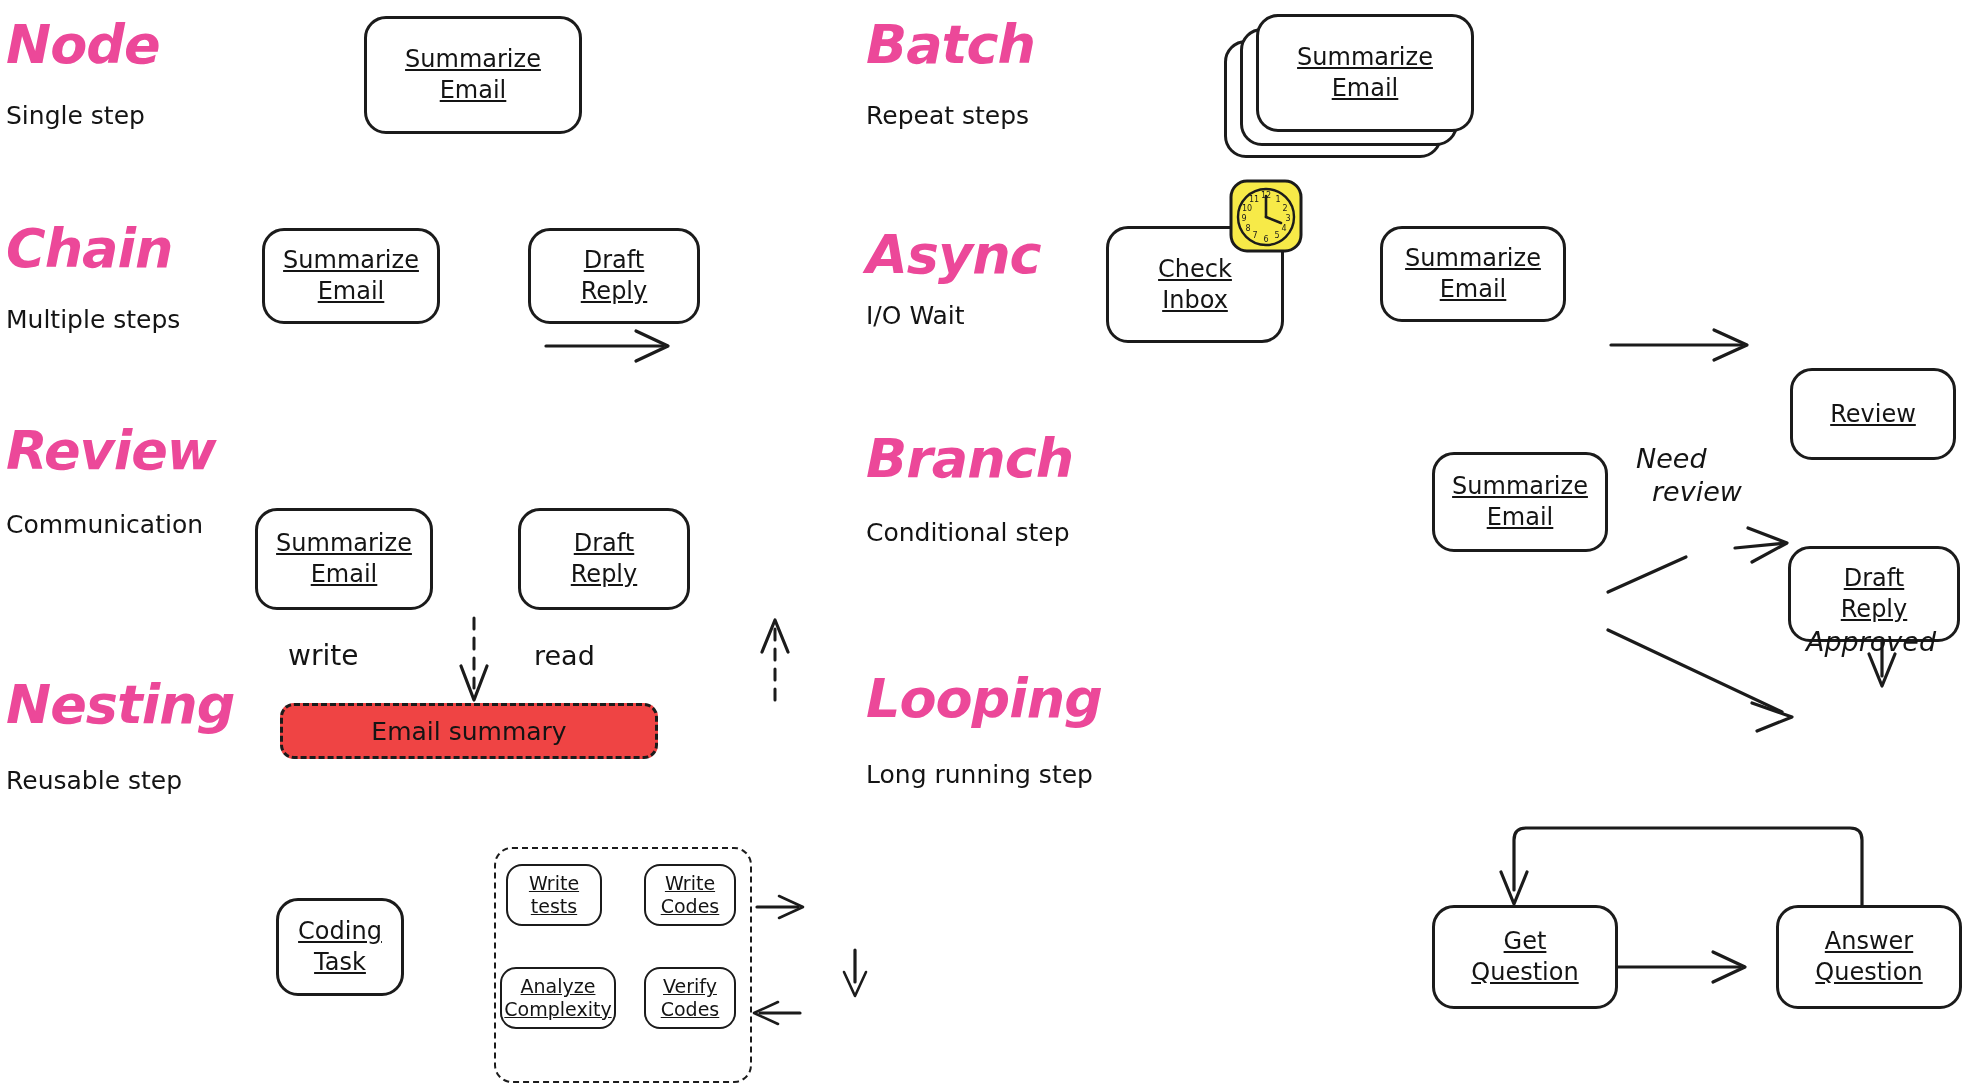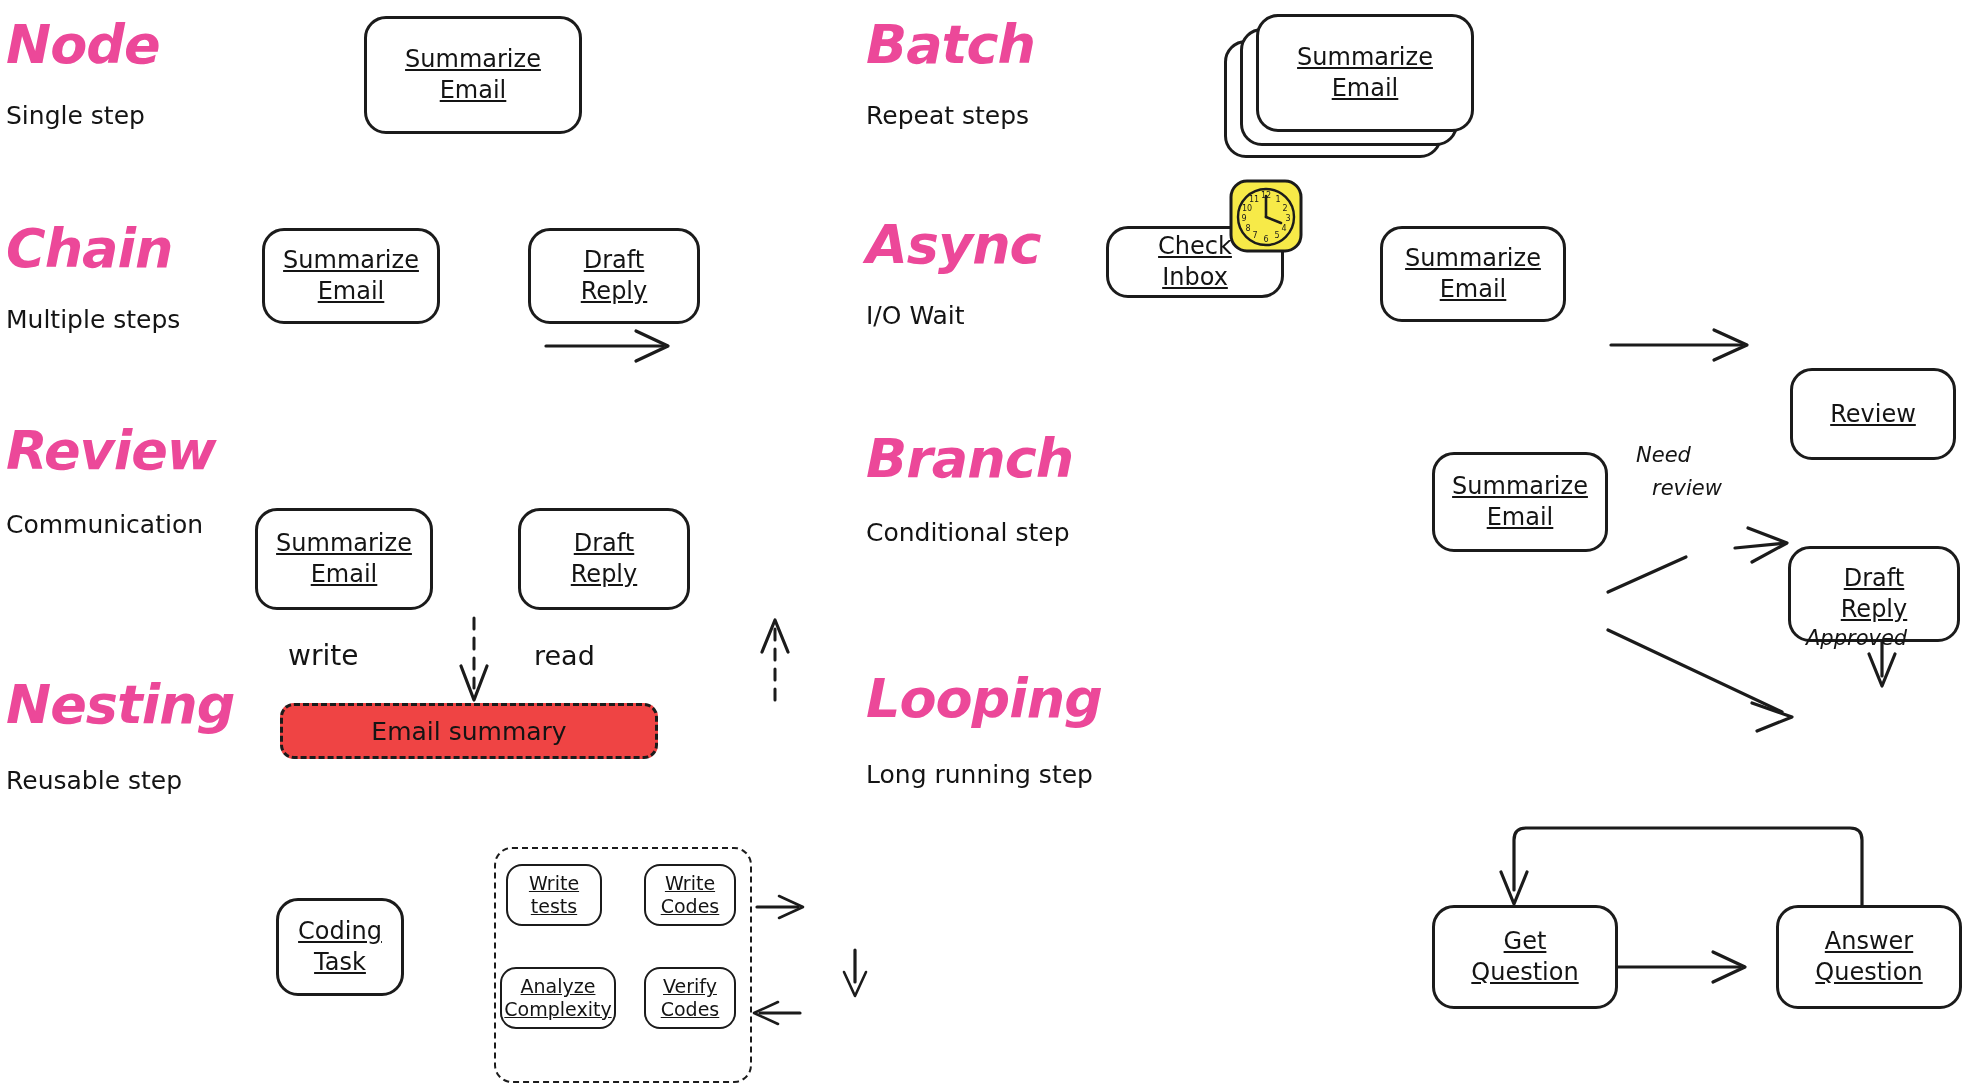--- a/index.html
+++ b/index.html
@@ -31,21 +31,21 @@
   .store{position:absolute;box-sizing:border-box;border:3px dashed #1b1b1b;
       border-radius:14px;background:#ef4444;display:flex;align-items:center;
       justify-content:center;font-family:"DejaVu Sans",sans-serif;
       font-size:25px;color:#141414;}
   .subgraph{position:absolute;box-sizing:border-box;border:2.8px dashed #1b1b1b;
       border-radius:18px;background:#ffffff;}
 
   
   .edge-label{position:absolute;font-family:"DejaVu Sans",sans-serif;
       font-size:25px;color:#141414;white-space:nowrap;line-height:1.15;}
-  .edge-label.ital{font-style:italic;font-size:21px;}
+  .edge-label.ital{font-style:italic;font-size:27px;}
 
   
   svg.arrows{position:absolute;left:0;top:0;width:1980px;height:1089px;
       overflow:visible;pointer-events:none;}
   svg.arrows path,svg.arrows line{fill:none;stroke:#1b1b1b;stroke-width:3.2;
       stroke-linecap:round;stroke-linejoin:round;}
   svg.arrows .dash{stroke-dasharray:11 9;stroke-width:3;}
   svg.arrows .thin{stroke-width:2.6;}
   svg.arrows .head{fill:none;stroke:#1b1b1b;stroke-width:3.2;}
   svg.arrows .head.thin{stroke-width:2.6;}
@@ -126,23 +126,23 @@
 
   <div class="sec-title" style="left:6px;top:222px;">Chain</div>
   <div class="sec-sub" style="left:6px;top:307px;">Multiple steps</div>
   <div class="node" style="left:262px;top:228px;width:178px;height:96px;">
     <span class="lines">Summarize<br>Email</span>
   </div>
   <div class="node" style="left:528px;top:228px;width:172px;height:96px;">
     <span class="lines">Draft<br>Reply</span>
   </div>
 
-  <div class="sec-title" style="left:866px;top:218px;">Async</div>
+  <div class="sec-title" style="left:866px;top:228px;">Async</div>
   <div class="sec-sub" style="left:866px;top:303px;">I/O Wait</div>
-  <div class="node" style="left:1106px;top:226px;width:178px;height:72px;">
+  <div class="node" style="left:1106px;top:226px;width:178px;height:117px;">
     <span class="lines">Check<br>Inbox</span>
   </div>
   <div class="node" style="left:1380px;top:226px;width:186px;height:96px;">
     <span class="lines">Summarize<br>Email</span>
   </div>
 
   <div class="clock" style="left:1228px;top:178px;width:76px;height:76px;">
     <svg viewBox="0 0 76 76" width="76" height="76">
       <rect x="3" y="3" width="70" height="70" rx="16" ry="16" fill="#F7EA48" stroke="#1b1b1b" stroke-width="3"></rect>
       <circle cx="38" cy="39" r="28" fill="none" stroke="#1b1b1b" stroke-width="2.4"></circle>

